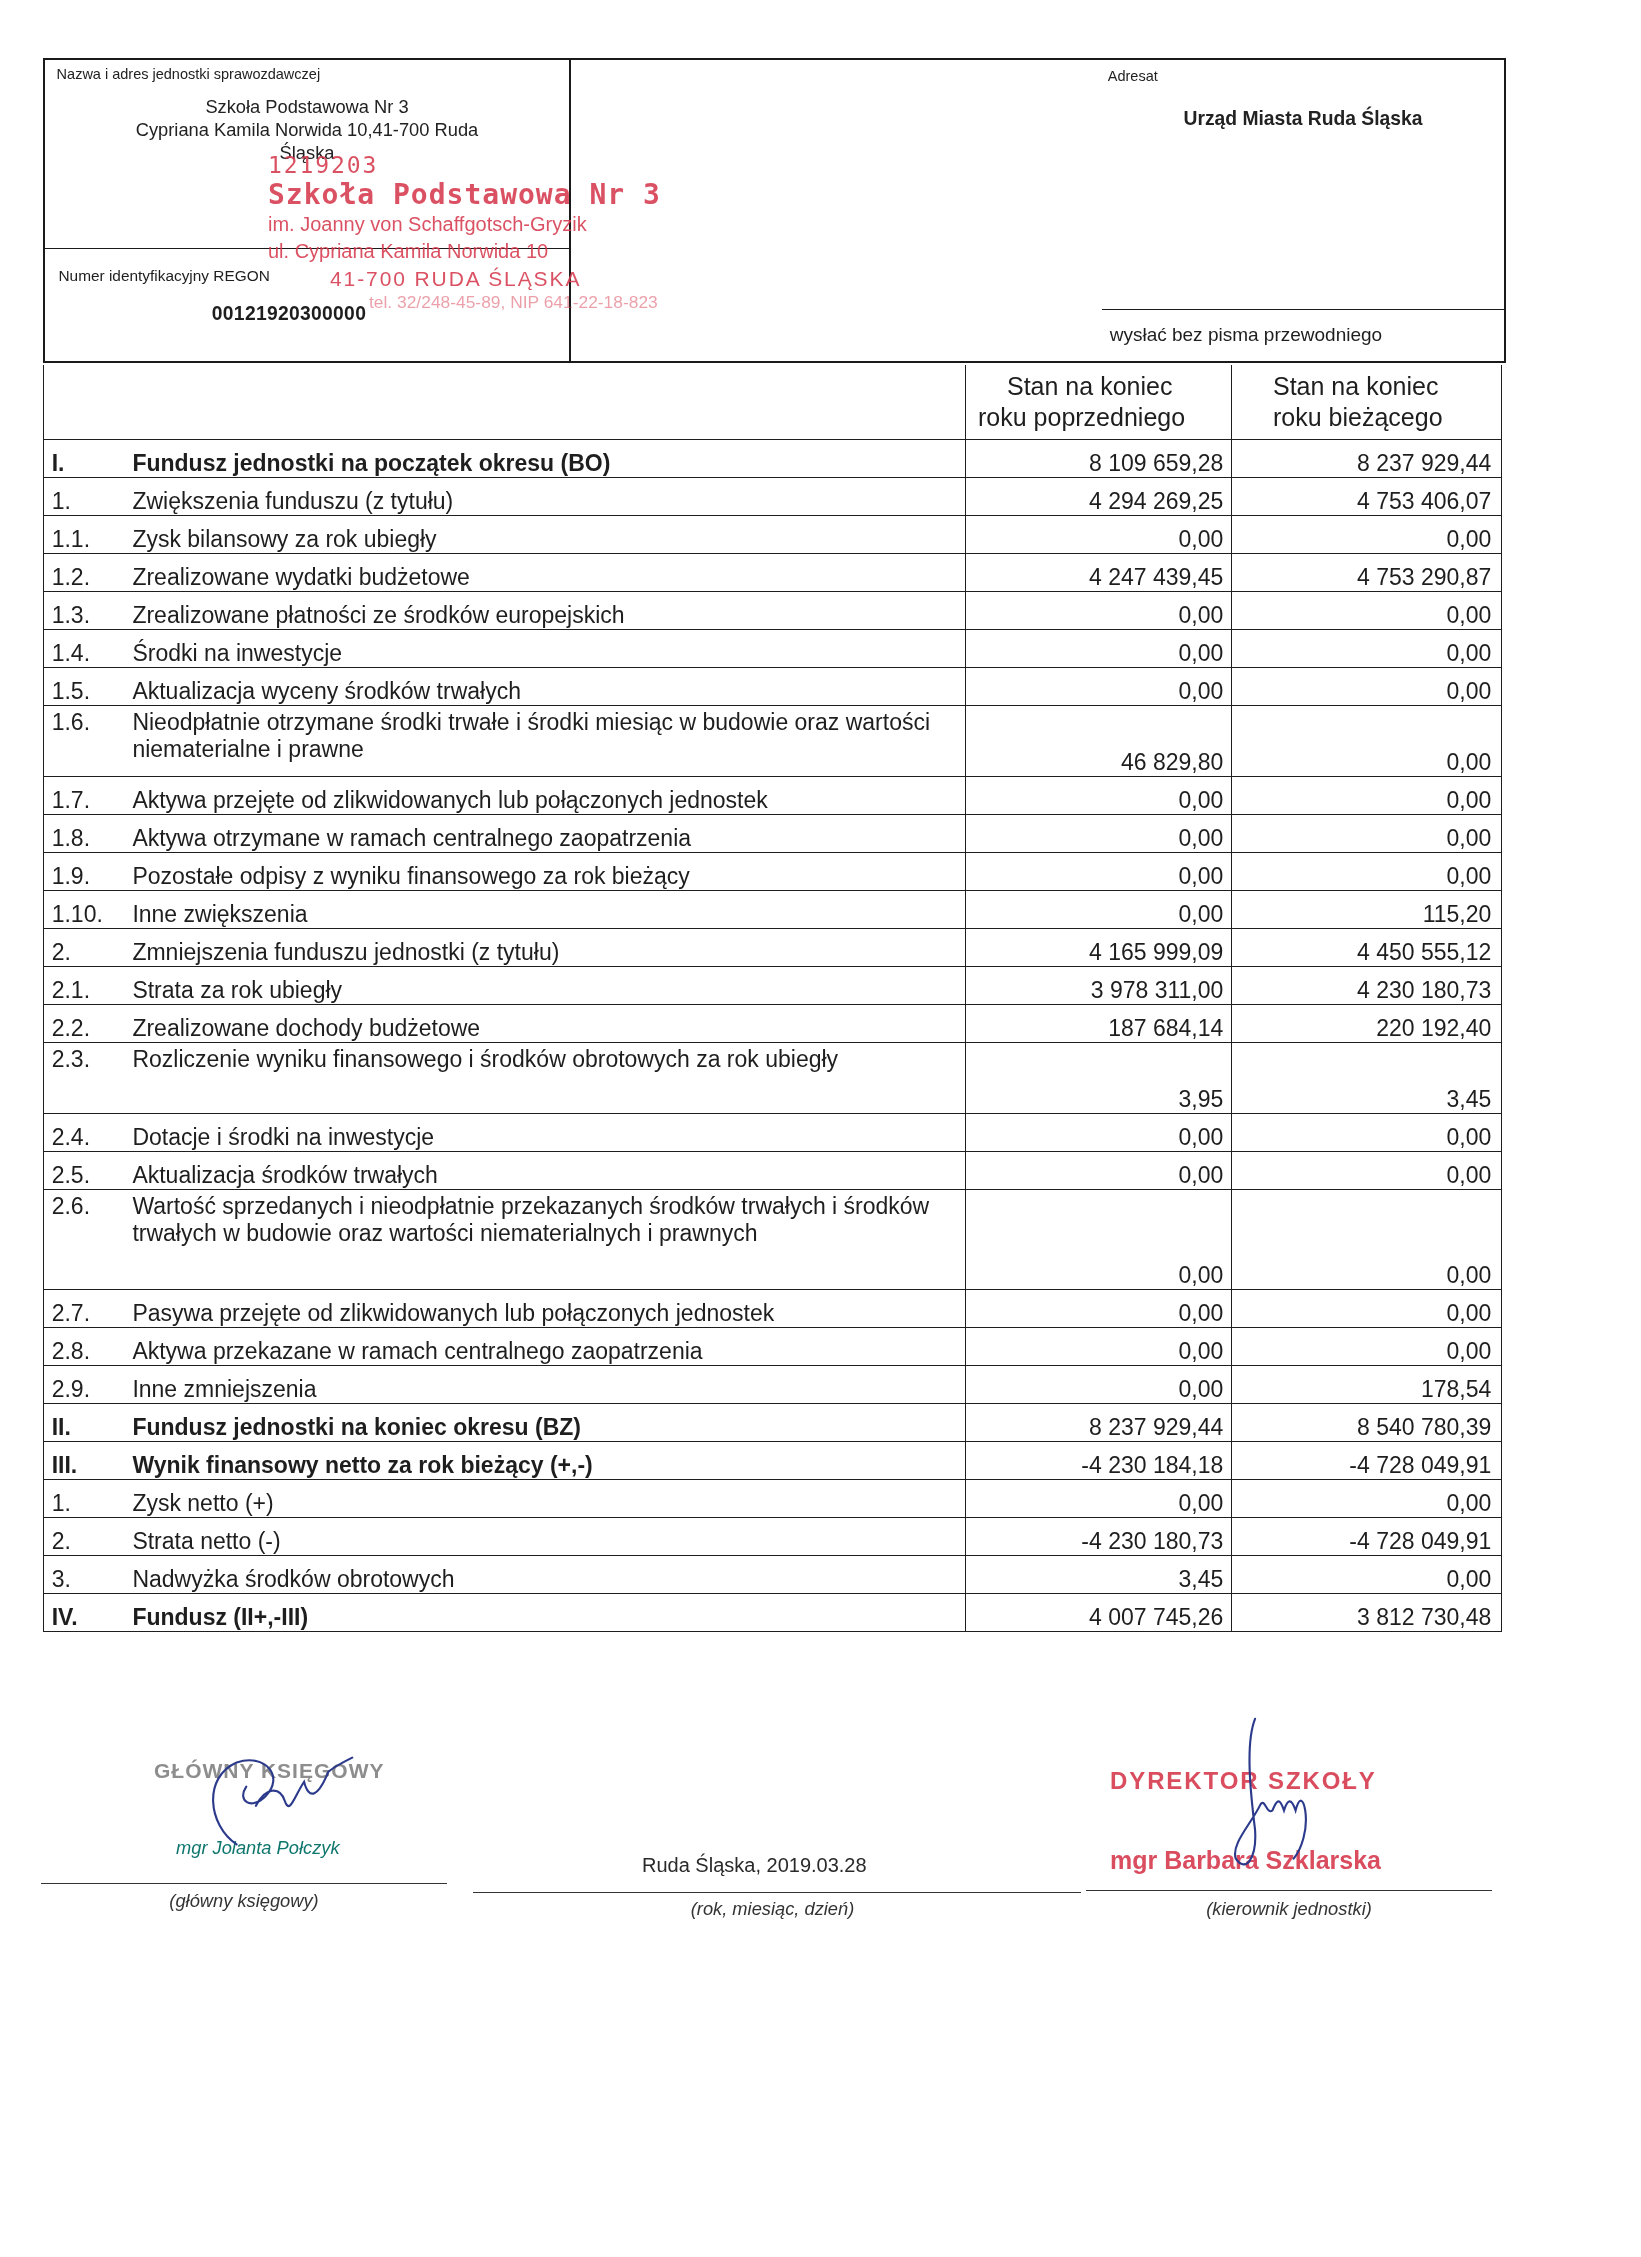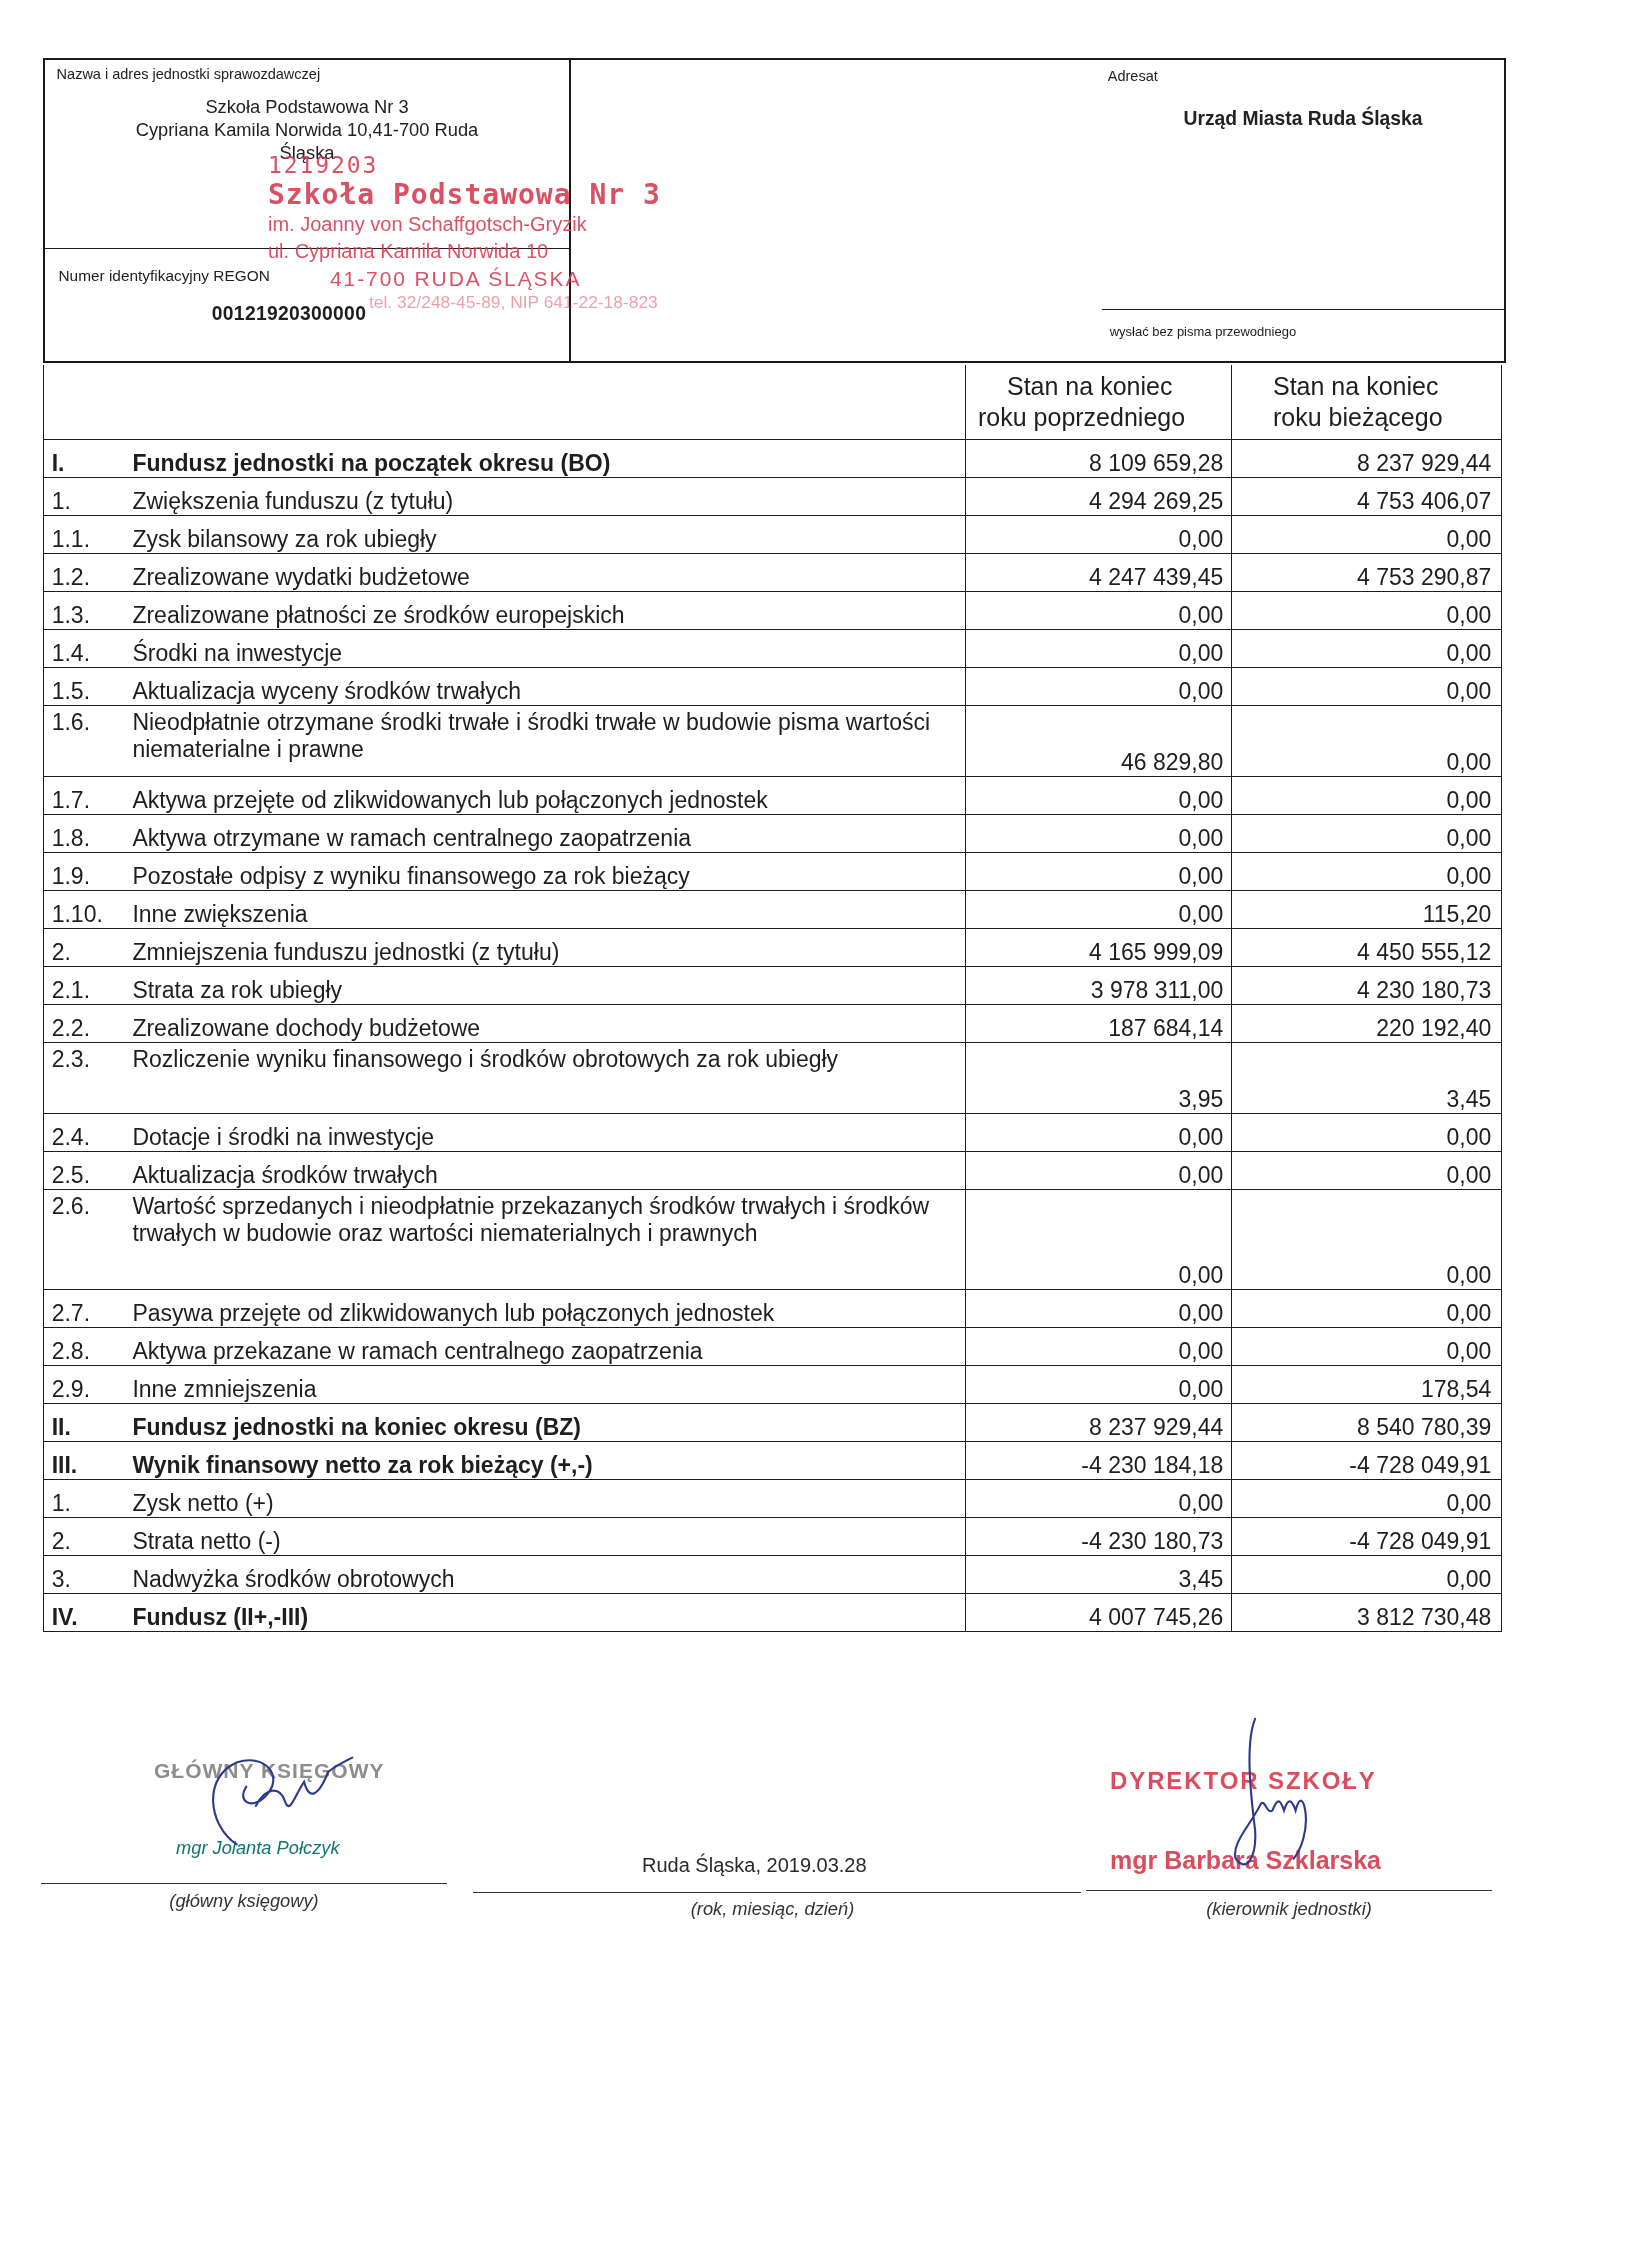--- a/index.html
+++ b/index.html
@@ -19,21 +19,21 @@
   .hdr-left-top { position: absolute; left: 0; right: 0; top: 0; height: 188px; border-bottom: 1.9px solid #1a1a1a; }
   .small-label { position: absolute; font-size: 14.5px; color: #222; }
   .unit-name { position: absolute; left: 0; right: 0; top: 35px; text-align: center; font-size: 18.3px; line-height: 23px; color: #222; }
   .regon-label { position: absolute; left: 13.5px; top: 207px; font-size: 15.4px; }
   .regon-num { position: absolute; left: 0; right: 0; top: 243px; text-align: center; padding-right: 58px; font-size: 19.3px; font-weight: bold; letter-spacing: 0.3px; margin-left: 22px; }
 
   .doc-title { position: absolute; left: 0; right: 0; top: 50px; text-align: center; font-size: 23px; font-weight: bold; line-height: 42px; color: #222; }
 
   .adresat-top { position: absolute; left: 0; right: 0; top: 0; height: 249px; border-bottom: 1.9px solid #1a1a1a; }
   .adresat-name { position: absolute; left: 0; right: 0; top: 48px; text-align: center; font-size: 19.3px; font-weight: bold; color: #222; }
-  .send-label { position: absolute; left: 7.7px; top: 264px; font-size: 13px; }
+  .send-label { position: absolute; left: 7.7px; top: 264px; font-size: 19px; }
 
   
   .stamp { position: absolute; left: 268px; top: 153px; color: #d63a4e; opacity: 0.88; pointer-events: none; }
   .stamp div { white-space: nowrap; }
   .st-1 { font-size: 23px; letter-spacing: 1.9px; line-height: 25px; font-family: "DejaVu Sans Mono", monospace; }
   .st-2 { font-size: 28px; font-weight: bold; letter-spacing: 1px; line-height: 33px; font-family: "DejaVu Sans Mono", monospace; }
   .st-3 { font-size: 20px; line-height: 27px; font-family: "Liberation Sans Narrow", "Liberation Sans", sans-serif; }
   .st-4 { font-size: 20px; line-height: 27px; }
   .st-5 { font-size: 21px; letter-spacing: 1.9px; line-height: 27px; padding-left: 62px; }
   .st-6 { font-size: 17.4px; line-height: 21px; opacity: 0.55; padding-left: 101px; }
@@ -154,21 +154,21 @@
           <td class="c-cur">0,00</td>
         </tr>
     <tr>
           <td class="c-no">1.5.</td>
           <td class="c-label">Aktualizacja wyceny środków trwałych</td>
           <td class="c-prev">0,00</td>
           <td class="c-cur">0,00</td>
         </tr>
     <tr class="tall2">
           <td class="c-no label-top">1.6.</td>
-          <td class="c-label label-top">Nieodpłatnie otrzymane środki trwałe i środki trwałe w budowie pisma wartości niematerialne i prawne</td>
+          <td class="c-label label-top">Nieodpłatnie otrzymane środki trwałe i środki miesiąc w budowie oraz wartości niematerialne i prawne</td>
           <td class="c-prev">46 829,80</td>
           <td class="c-cur">0,00</td>
         </tr>
     <tr>
           <td class="c-no">1.7.</td>
           <td class="c-label">Aktywa przejęte od zlikwidowanych lub połączonych jednostek</td>
           <td class="c-prev">0,00</td>
           <td class="c-cur">0,00</td>
         </tr>
     <tr>

